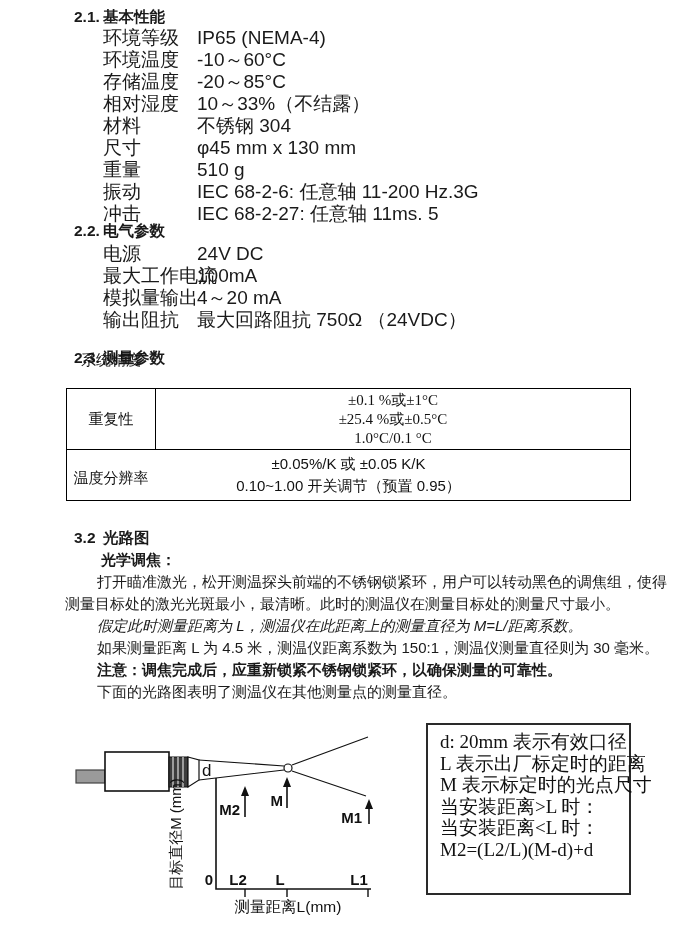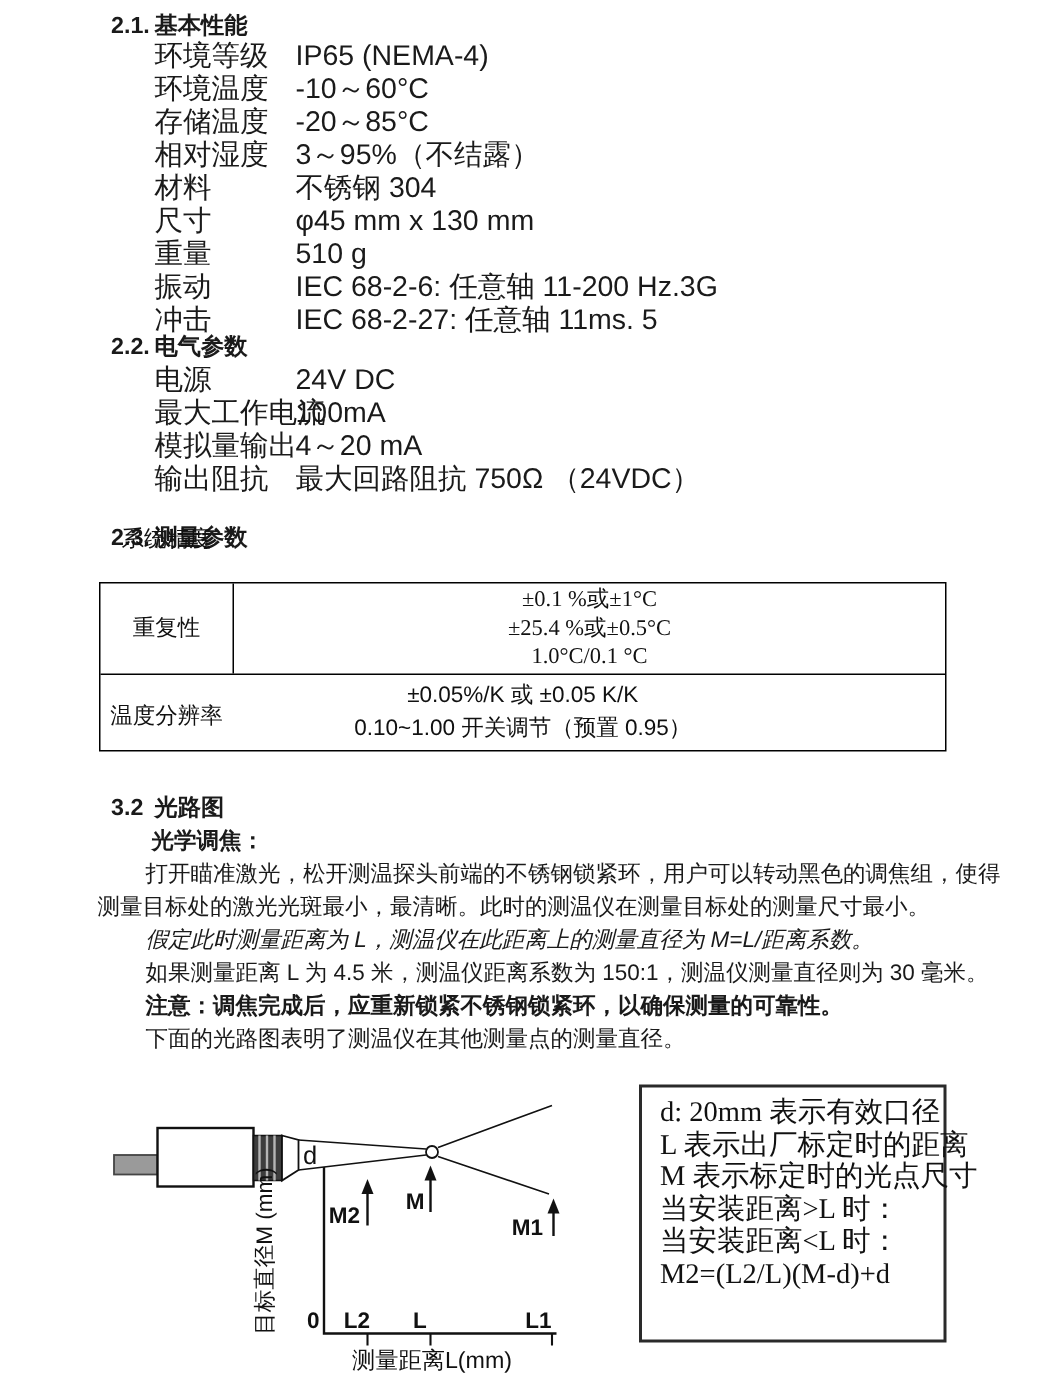--- a/index.html
+++ b/index.html
@@ -43,21 +43,21 @@
 </head>
 <body>
 
 <div class="heading abs" style="left:74px; top:7px;">
   <span class="num">2.1.</span><span>基本性能</span>
 </div>
 <div class="spec-list" style="top:27px;">
   <div class="spec-row"><span class="spec-label">环境等级</span><span class="spec-value">IP65 (NEMA-4)</span></div>
   <div class="spec-row"><span class="spec-label">环境温度</span><span class="spec-value">-10～60°C</span></div>
   <div class="spec-row"><span class="spec-label">存储温度</span><span class="spec-value">-20～85°C</span></div>
-  <div class="spec-row"><span class="spec-label">相对湿度</span><span class="spec-value">3～95%（不结露）</span></div>
+  <div class="spec-row"><span class="spec-label">相对湿度</span><span class="spec-value">10～33%（不结露）</span></div>
   <div class="spec-row"><span class="spec-label">材料</span><span class="spec-value">不锈钢 304</span></div>
   <div class="spec-row"><span class="spec-label">尺寸</span><span class="spec-value">φ45 mm x 130 mm</span></div>
   <div class="spec-row"><span class="spec-label">重量</span><span class="spec-value">510 g</span></div>
   <div class="spec-row"><span class="spec-label">振动</span><span class="spec-value">IEC 68-2-6:  任意轴 11-200 Hz.3G</span></div>
   <div class="spec-row"><span class="spec-label">冲击</span><span class="spec-value">IEC 68-2-27: 任意轴 11ms. 5</span></div>
 </div>
 
 <div class="heading abs" style="left:74px; top:221px;">
   <span class="num">2.2.</span><span>电气参数</span>
 </div>

